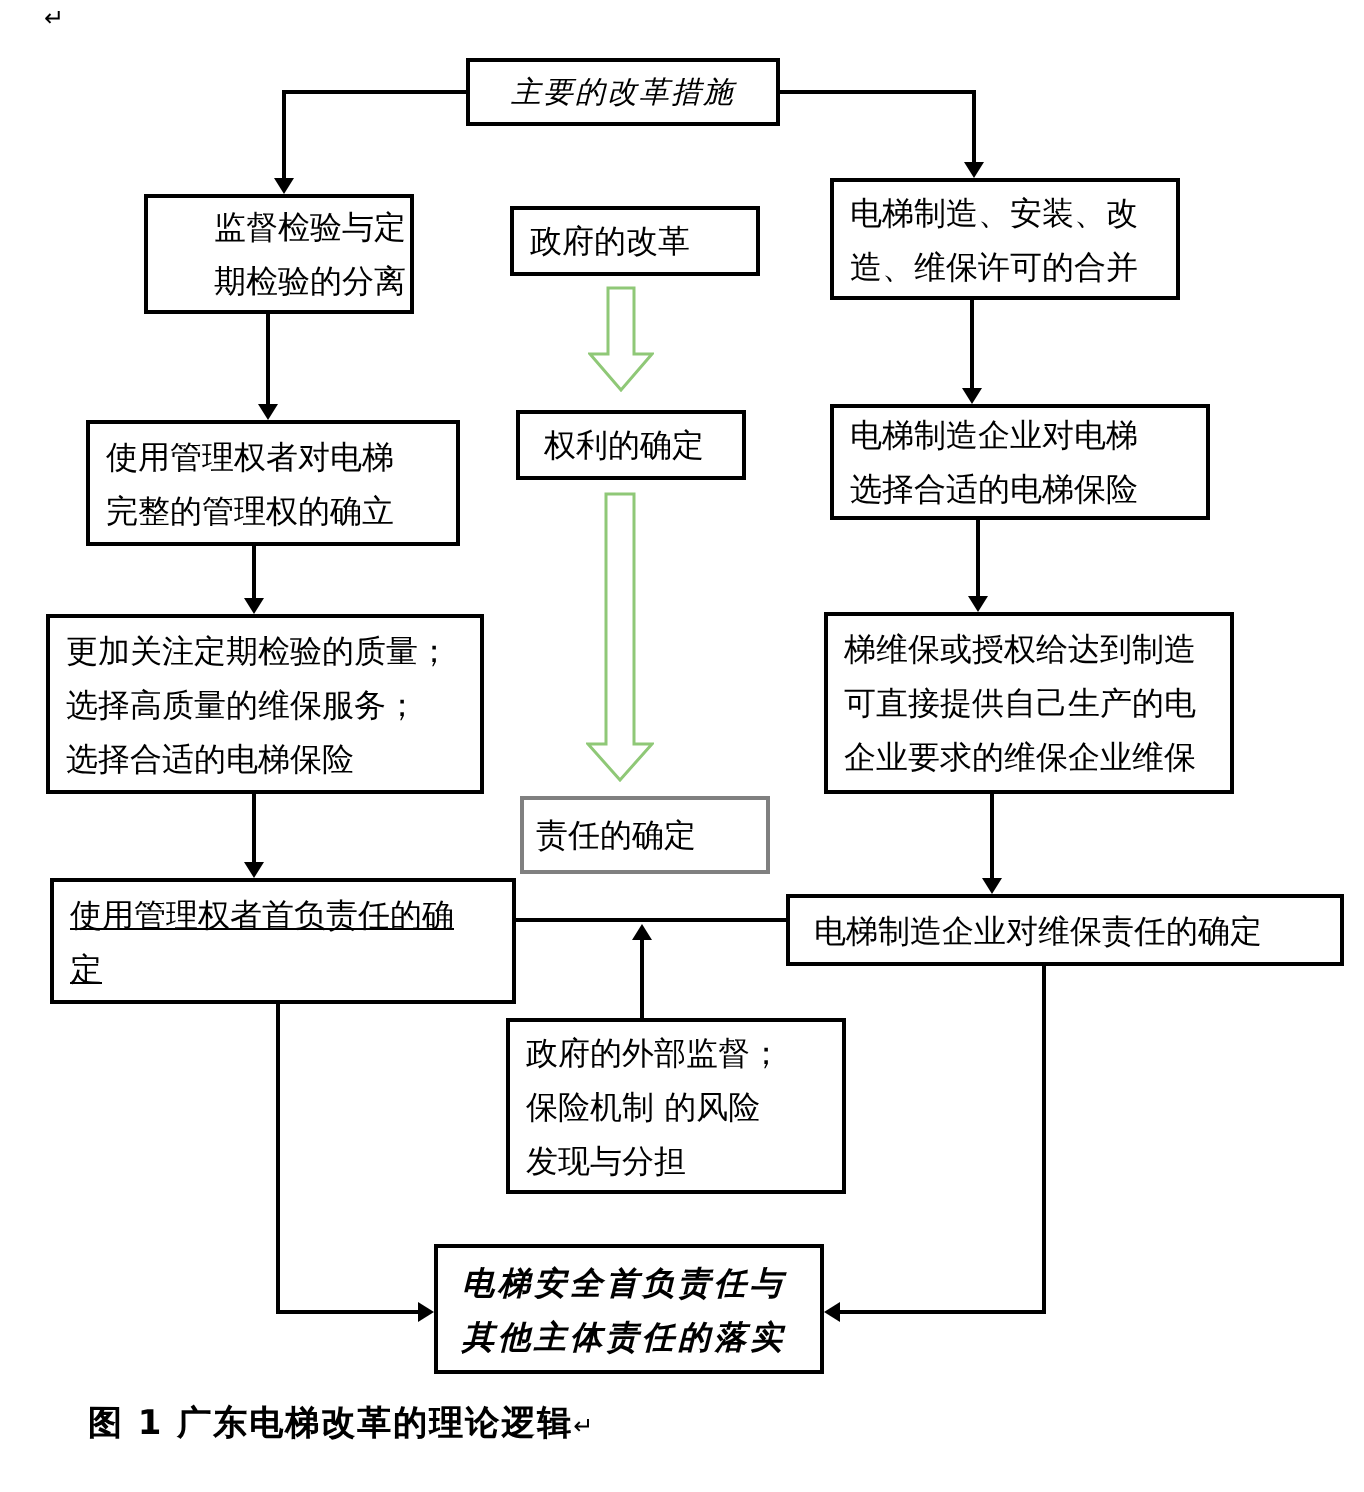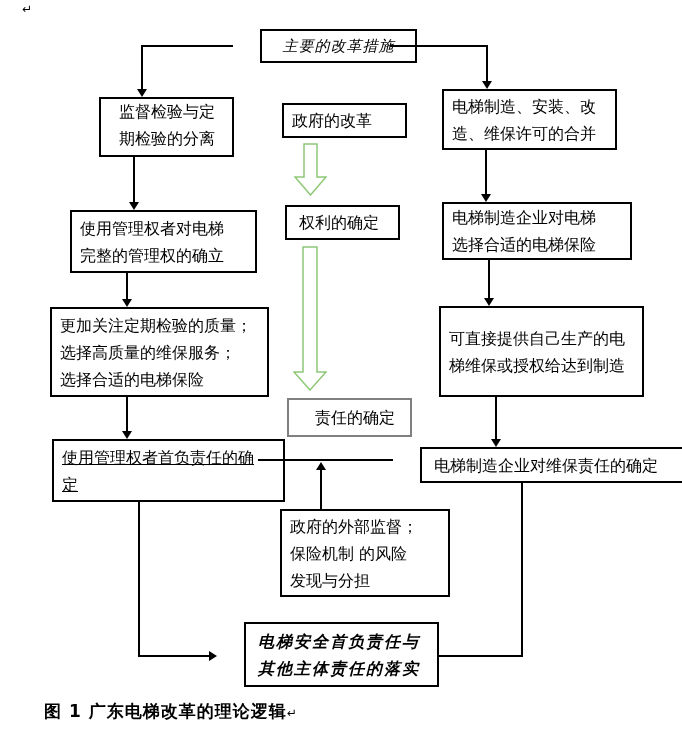--- a/index.html
+++ b/index.html
@@ -4,21 +4,21 @@
 <style>
   html,body{margin:0;padding:0;background:#fff;}
   #canvas{
     position:relative;width:682px;height:746px;background:#ffffff;
     font-family:"DejaVu Sans","Liberation Sans",sans-serif;color:#000;
     overflow:hidden;
   }
   .box{
     position:absolute;box-sizing:border-box;border:2px solid #000;background:#fff;
     display:flex;flex-direction:column;justify-content:center;
-    font-size:16px;line-height:27px;padding:2px 4px 2px 8px;margin-left:27px;
+    font-size:16px;line-height:27px;padding:2px 4px 2px 8px;
   }
   .box .ln{white-space:nowrap;}
   .kai{font-style:italic;}
   .center{align-items:center;text-align:center;padding-left:4px;}
   .hline,.vline{position:absolute;background:#000;}
   .hline{height:2px;}
   .vline{width:2px;}
   .ah{position:absolute;width:0;height:0;}
   .ah-down{border-left:5px solid transparent;border-right:5px solid transparent;border-top:8px solid #000;}
   .ah-up{border-left:5px solid transparent;border-right:5px solid transparent;border-bottom:8px solid #000;}
@@ -26,29 +26,29 @@
   .ah-left{border-top:5px solid transparent;border-bottom:5px solid transparent;border-right:8px solid #000;}
   .garrow{position:absolute;}
   #caption{
     position:absolute;left:0;top:700px;width:682px;text-align:left;
     font-size:17px;font-weight:bold;letter-spacing:1px;margin-left:44px;
   }
   #caption .mark{font-weight:normal;font-size:12px;}
   #corner-mark{position:absolute;left:22px;top:2px;font-size:12px;}
   
   #n-top{left:233px;top:29px;width:157px;height:34px;font-size:15px;letter-spacing:1px;}
-  #n-left1{left:72px;top:97px;width:135px;height:60px;padding-left:18px;font-family:Liberation Mono, monospace;}
+  #n-left1{left:72px;top:97px;width:135px;height:60px;padding-left:33px;}
   #n-mid1{left:255px;top:103px;width:125px;height:35px;}
   #n-right1{left:415px;top:89px;width:175px;height:61px;}
   #n-left2{left:43px;top:210px;width:187px;height:63px;}
   #n-mid2{left:258px;top:205px;width:115px;height:35px;padding-left:12px;}
   #n-right2{left:415px;top:202px;width:190px;height:58px;}
   #n-left3{left:23px;top:307px;width:219px;height:90px;}
   #n-right3{left:412px;top:306px;width:205px;height:91px;}
-  #n-mid3{left:260px;top:398px;width:125px;height:39px;padding-left:26px;border-color:#808080;}
+  #n-mid3{left:260px;top:398px;width:125px;height:39px;padding-left:6px;border-color:#808080;}
   #n-left4{left:25px;top:439px;width:233px;height:63px;text-decoration:underline;}
   #n-right4{left:393px;top:447px;width:279px;height:36px;padding-left:12px;}
   #n-mid4{left:253px;top:509px;width:170px;height:88px;}
   #n-bottom{left:217px;top:622px;width:195px;height:65px;padding-left:12px;
             letter-spacing:2px;font-weight:600;}
 </style>
 </head>
 <body>
 
 <div id="canvas">
@@ -110,22 +110,23 @@
   <svg class="garrow" style="left:293px;top:246px;" width="34" height="145" viewBox="0 0 34 145">
     <polygon points="10,1 24,1 24,126 33,126 17,144 1,126 10,126" fill="#ffffff" stroke="#8FC877" stroke-width="1.5"></polygon>
   </svg>
 
   <div class="box" id="n-left3">
     <div class="ln">更加关注定期检验的质量；</div>
     <div class="ln">选择高质量的维保服务；</div>
     <div class="ln">选择合适的电梯保险</div>
   </div>
   <div class="box" id="n-right3">
+    <div class="ln">梯维保或授权给达到制造</div>
     <div class="ln">可直接提供自己生产的电</div>
-    <div class="ln">梯维保或授权给达到制造</div>
+    <div class="ln">企业要求的维保企业维保</div>
   </div>
 
   <div class="vline" style="left:126px;top:397px;height:34px;"></div>
   <div class="ah ah-down" style="left:122px;top:431px;"></div>
 
   <div class="vline" style="left:495px;top:397px;height:42px;"></div>
   <div class="ah ah-down" style="left:491px;top:439px;"></div>
 
   <div class="box" id="n-mid3">
     <div class="ln">责任的确定</div>

